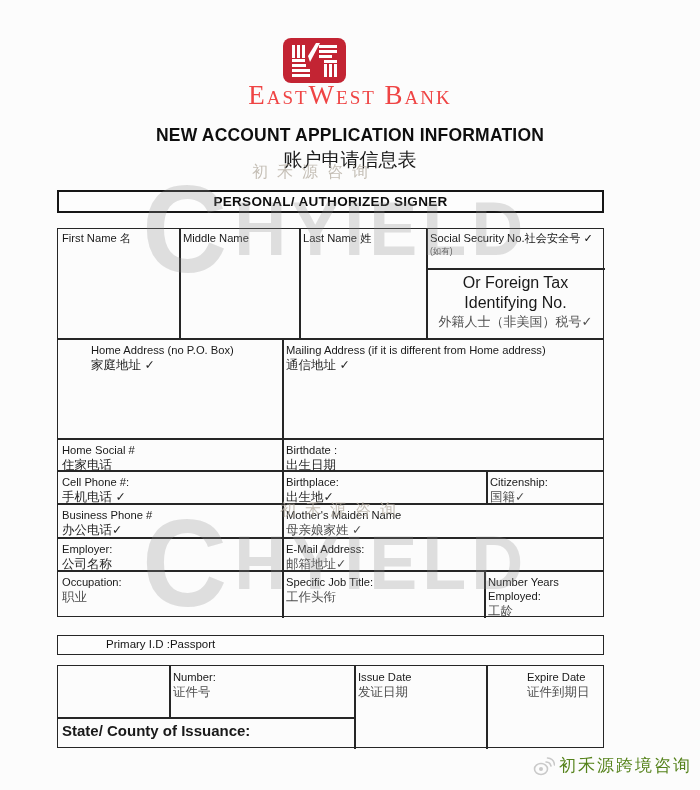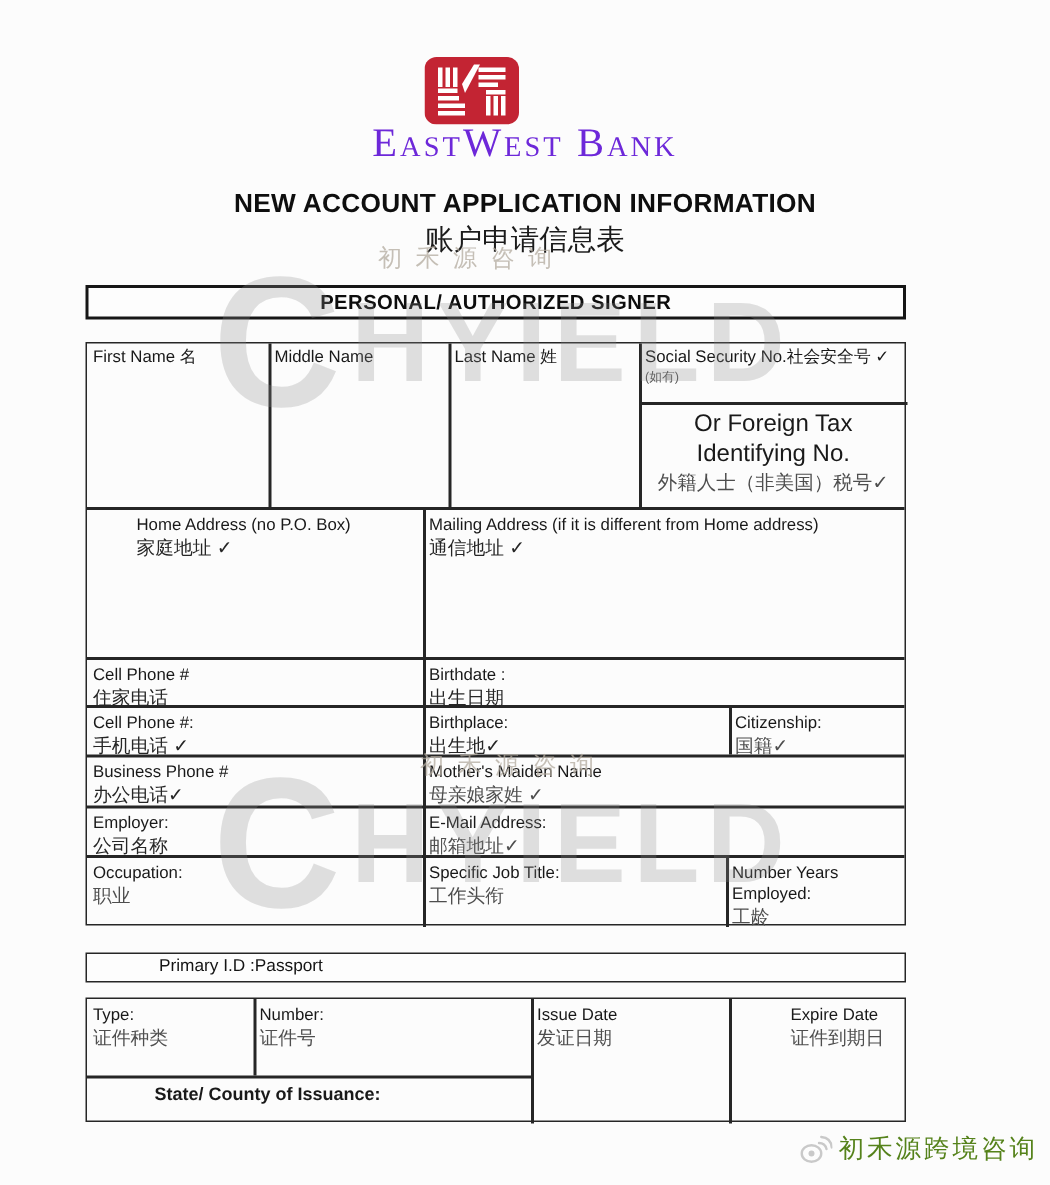--- a/index.html
+++ b/index.html
@@ -1,21 +1,21 @@
 <!DOCTYPE html>
 <html><head>
 <meta charset="utf-8">
 <style>
   html,body{margin:0;padding:0;background:#e8e8e8;}
   .page{position:relative;width:700px;height:790px;background:#fcfcfc;overflow:hidden;
         font-family:"Liberation Sans",sans-serif;color:#1c1c1c;}
   .logo-mark{position:absolute;left:283px;top:38px;}
   .bank-name{position:absolute;left:0;top:80px;width:700px;text-align:center;
              font-family:"Liberation Serif",serif;font-variant:small-caps;
-             font-size:27px;letter-spacing:2px;color:#6d28d9;}
+             font-size:27px;letter-spacing:2px;color:#ef4444;}
   
   .main-title{position:absolute;left:0;top:125px;width:700px;text-align:center;
               font-size:17.5px;font-weight:bold;color:#0e0e0e;letter-spacing:.2px;}
   .sub-title{position:absolute;left:0;top:147px;width:700px;text-align:center;
              font-size:19px;color:#1b1b1b;}
   
   .wm{position:absolute;pointer-events:none;white-space:nowrap;z-index:9;}
   .wm-cn{font-size:16px;letter-spacing:9px;color:#b3ab9f;opacity:.75;}
   .wm-big{font-weight:700;color:#8d8d8d;opacity:.26;letter-spacing:5px;
           font-size:72px;line-height:1;display:flex;align-items:center;transform:scaleY(1.05);}
@@ -136,21 +136,21 @@
     <div class="cell" style="left:0;top:112px;width:224px;margin-left:29px;">
       <div class="en">Home Address (no P.O. Box)</div>
       <div class="zh">家庭地址  ✓</div>
     </div>
     <div class="cell" style="left:224px;top:112px;width:323px;">
       <div class="en">Mailing Address (if it is different from Home address)</div>
       <div class="zh">通信地址  ✓</div>
     </div>
 
     <div class="cell" style="left:0;top:212px;width:224px;">
-      <div class="en">Cell Phone #</div>
+      <div class="en">Home Social #</div>
       <div class="zh">住家电话</div>
     </div>
     <div class="cell" style="left:224px;top:212px;width:323px;">
       <div class="en">Birthdate :</div>
       <div class="zh">出生日期</div>
     </div>
 
     <div class="cell" style="left:0;top:244px;width:224px;">
       <div class="en">Cell Phone #:</div>
       <div class="zh">手机电话 ✓</div>
@@ -197,34 +197,30 @@
   </div>
 
   <div class="bar" style="left:57px;top:635px;width:547px;height:20px;padding-left:48px;">Primary I.D :Passport</div>
 
   <div class="tbl" style="left:57px;top:665px;width:547px;height:83px;">
     <div class="vline" style="left:111px;top:0;height:51px;"></div>
     <div class="vline" style="left:296px;top:0;height:83px;"></div>
     <div class="vline" style="left:428px;top:0;height:83px;"></div>
     <div class="hline" style="left:0;top:51px;width:296px;"></div>
 
-    <div class="cell" style="left:0;top:2px;width:111px;">
-      <div class="en">Type:</div>
-      <div class="zh gray">证件种类</div>
-    </div>
     <div class="cell" style="left:111px;top:2px;width:185px;">
       <div class="en">Number:</div>
       <div class="zh gray">证件号</div>
     </div>
     <div class="cell" style="left:296px;top:2px;width:132px;">
       <div class="en">Issue Date</div>
       <div class="zh gray">发证日期</div>
     </div>
     <div class="cell" style="left:428px;top:2px;width:119px;padding-left:41px;">
       <div class="en">Expire Date</div>
       <div class="zh gray">证件到期日</div>
     </div>
     <div class="cell" style="left:0;top:54px;width:296px;">
-      <div class="en" style="font-size:12px;font-weight:bold;font-weight:600;margin-left:41px;">State/ County of Issuance:</div>
+      <div class="en" style="font-size:15px;font-weight:bold;font-weight:600;">State/ County of Issuance:</div>
     </div>
   </div>
 
 </div>
 
 </body></html>

